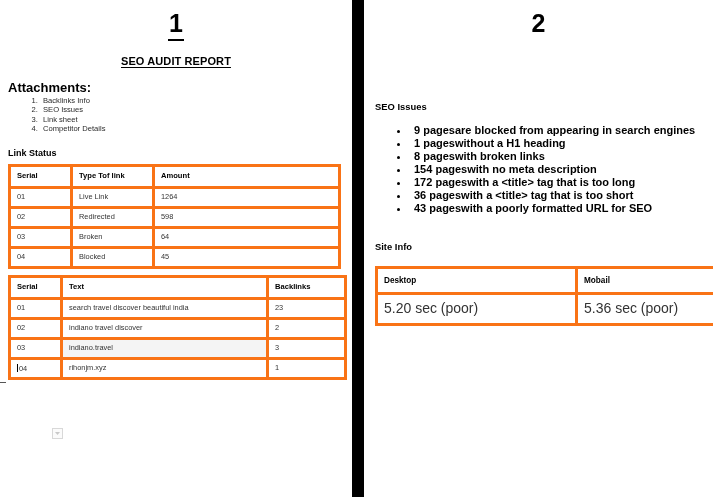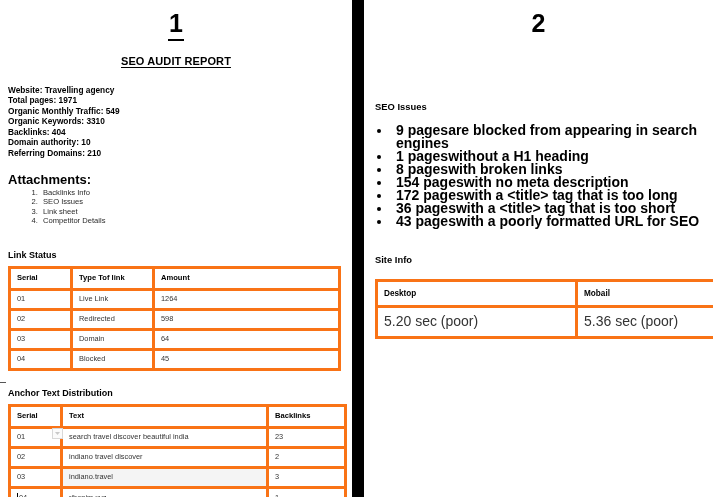--- a/index.html
+++ b/index.html
@@ -82,21 +82,21 @@
     line-height: 9.6px;
     color: #2a2a2a;
   }
   ol.attachments li { padding-left: 3px; }
 
   .section-head {
     font-size: 9px;
     font-weight: bold;
     margin-left: 8px;
   }
-  .lnk-head { margin-top: 24px; }
+  .lnk-head { margin-top: 14px; }
   .anchor-head { margin-top: 17px; }
 
   table.doc {
     border-collapse: collapse;
     margin: 6px 0 0 8px;
     table-layout: fixed;
   }
   table.doc td, table.doc th {
     border: 3px solid #f97316;
     padding: 4px 6px;
@@ -160,22 +160,22 @@
   .mini-dropdown svg { display: block; }
 
   
   .issues-head {
     margin: 62px 0 0 11px;
     font-size: 9.4px;
     font-weight: bold;
   }
   ul.issues {
     margin: 12px 0 0 0;
-    padding-left: 28px;
-    font-size: 14px;
+    padding-left: 46px;
+    font-size: 11px;
     font-weight: bold;
     line-height: 13.1px;
   }
   ul.issues li { padding-left: 4px; }
 
   .speed-head {
     margin: 26px 0 0 11px;
     font-size: 9.4px;
     font-weight: bold;
   }
@@ -200,29 +200,20 @@
   <div class="page page-left">
 
     <div class="page-number">
       <span>1</span>
     </div>
 
     <div class="doc-title">
       <span>SEO AUDIT REPORT</span>
     </div>
 
-    <div class="meta">
-      <div>Website: Travelling agency</div>
-      <div>Total pages: 1971</div>
-      <div>Organic Monthly Traffic: 549</div>
-      <div>Organic Keywords: 3310</div>
-      <div>Backlinks: 404</div>
-      <div>Domain authority: 10</div>
-      <div>Referring Domains: 210</div>
-    </div>
 
     <div class="attachments-head">Attachments:</div>
     <ol class="attachments">
       <li>Backlinks Info</li>
       <li>SEO Issues</li>
       <li>Link sheet</li>
       <li>Competitor Details</li>
     </ol>
 
     <div class="section-head lnk-head">Link Status</div>
@@ -246,32 +237,31 @@
           <td>Live Link</td>
           <td class="amount">1264</td>
         </tr>
         <tr>
           <td class="serial">02</td>
           <td>Redirected</td>
           <td class="amount">598</td>
         </tr>
         <tr>
           <td class="serial">03</td>
-          <td>Domain</td>
+          <td>Broken</td>
           <td class="amount">64</td>
         </tr>
         <tr>
           <td class="serial">04</td>
           <td>Blocked</td>
           <td class="amount">45</td>
         </tr>
       </tbody>
     </table>
 
-    <div class="section-head anchor-head">Anchor Text Distribution</div>
 
     <table class="doc" id="anchor-table">
       <colgroup>
           <col class="c1">
           <col class="c2">
           <col class="c3">
         </colgroup>
       <thead>
         <tr>
           <th>Serial</th>

